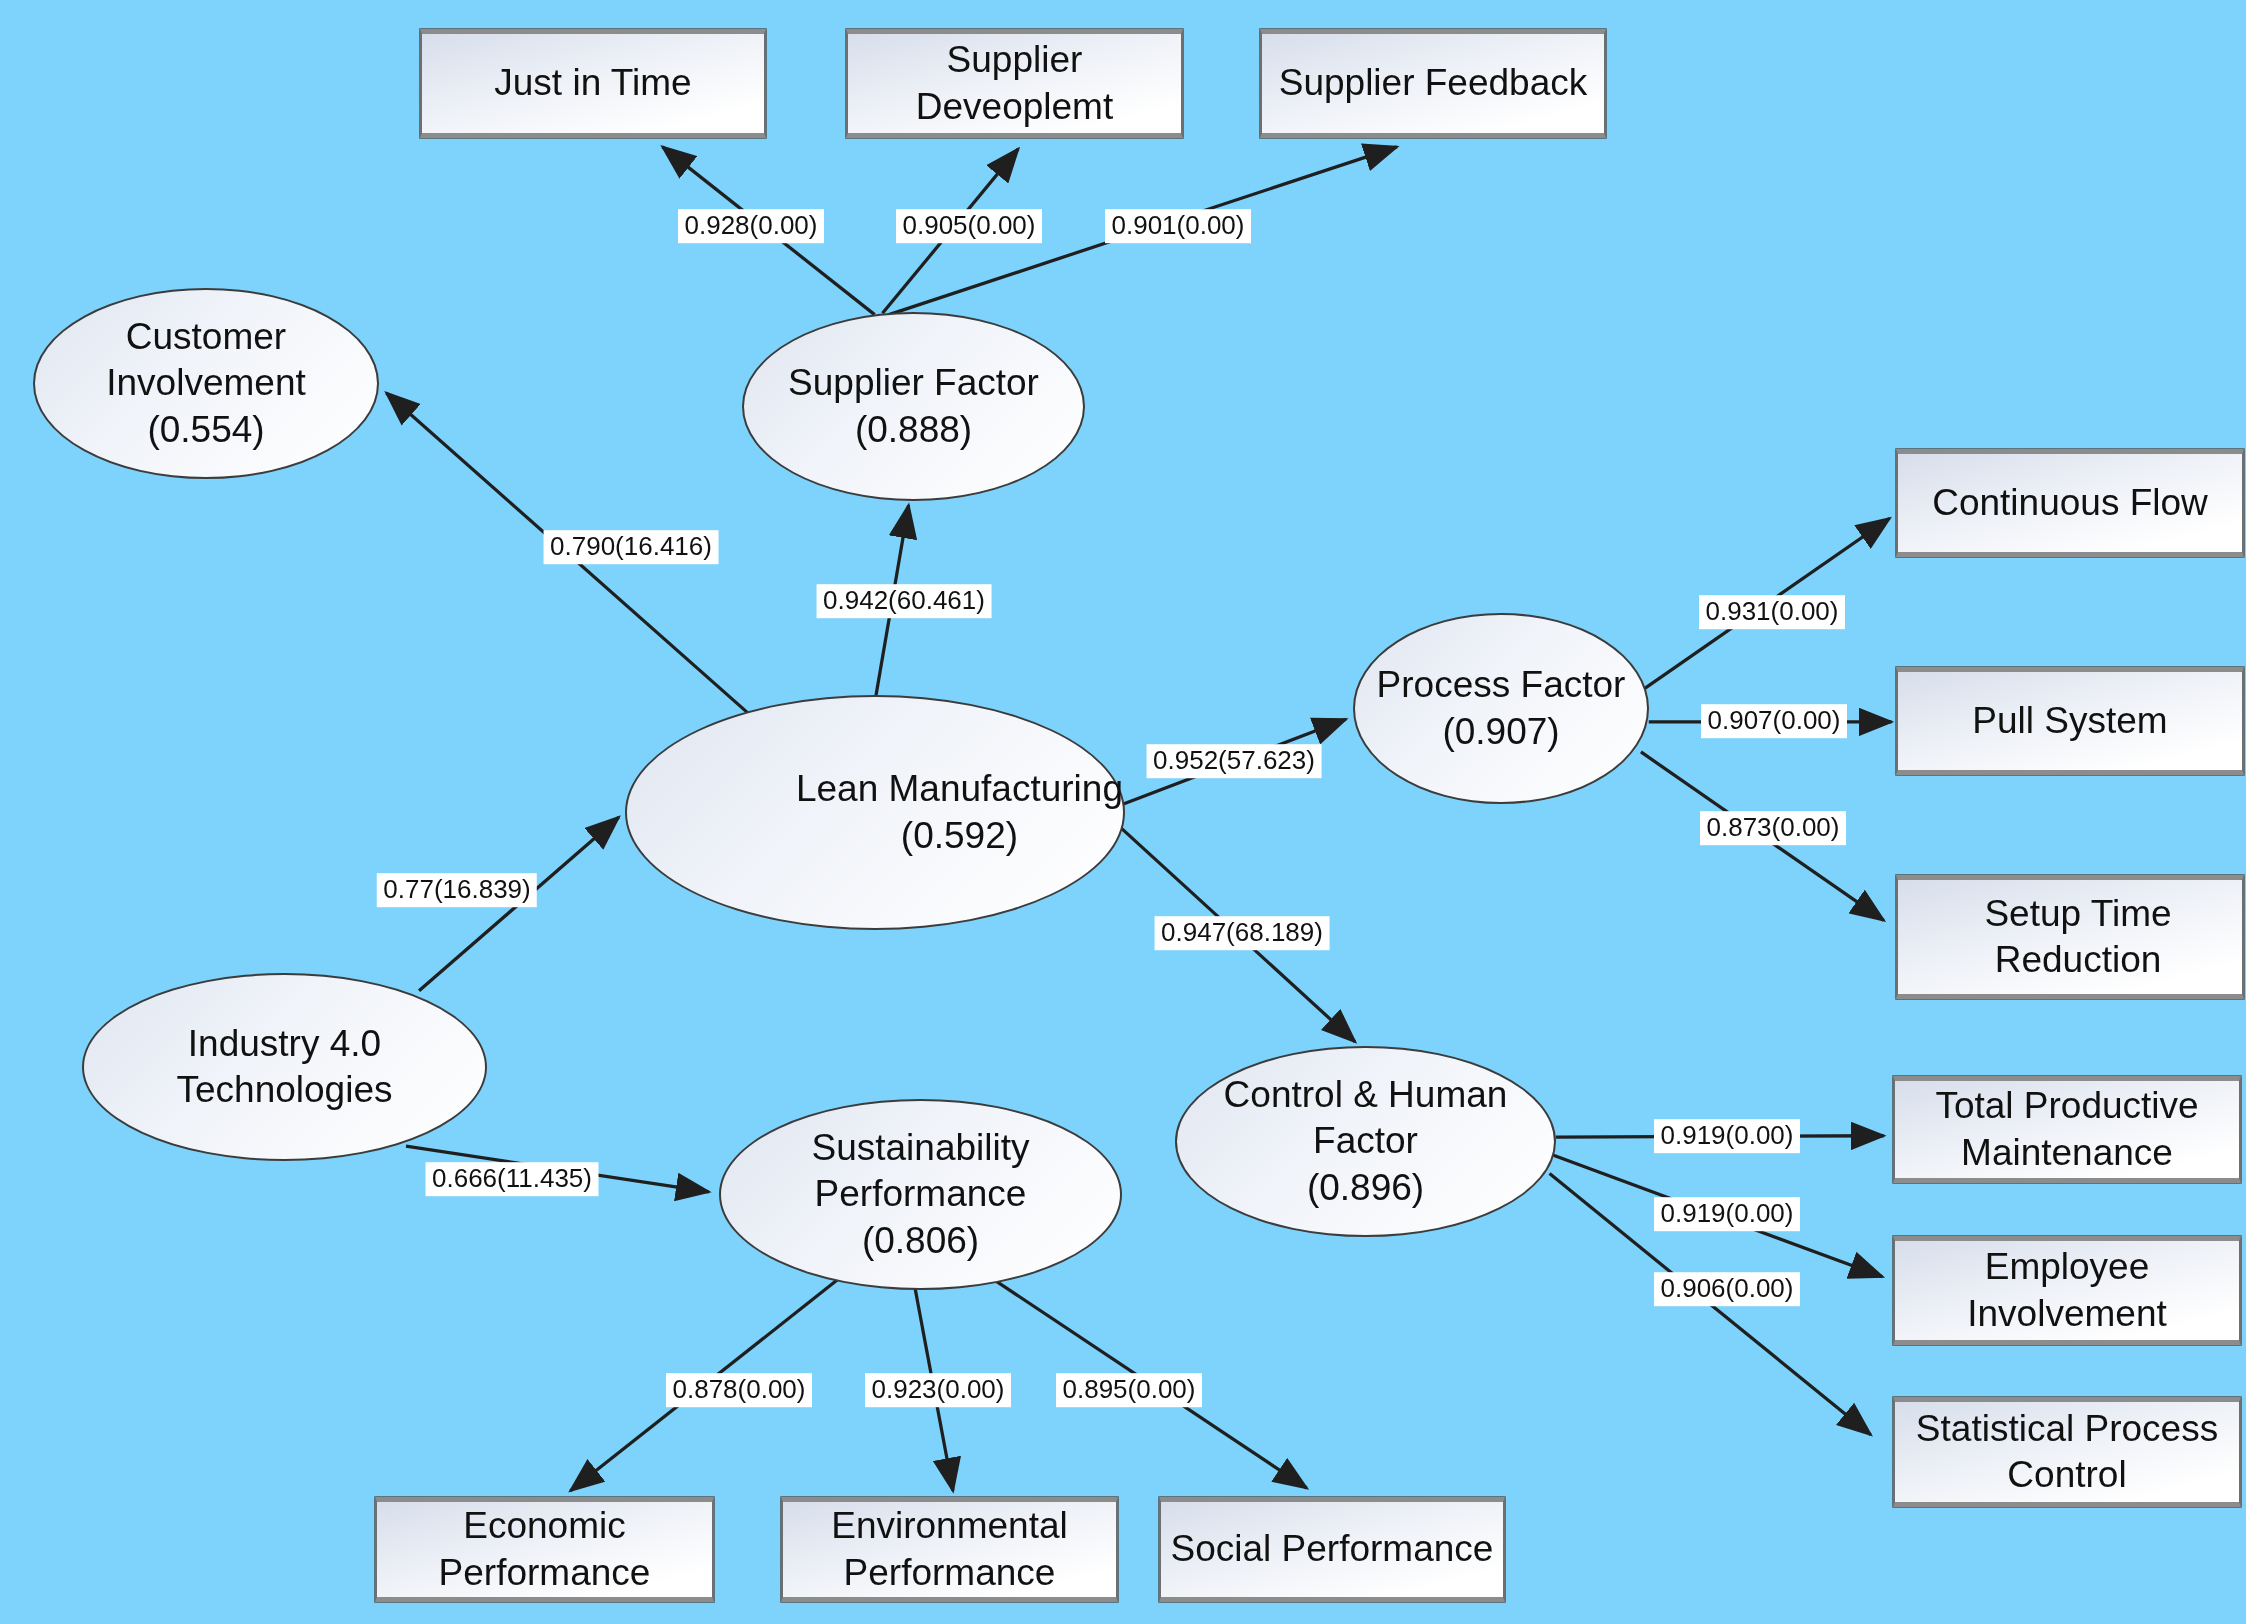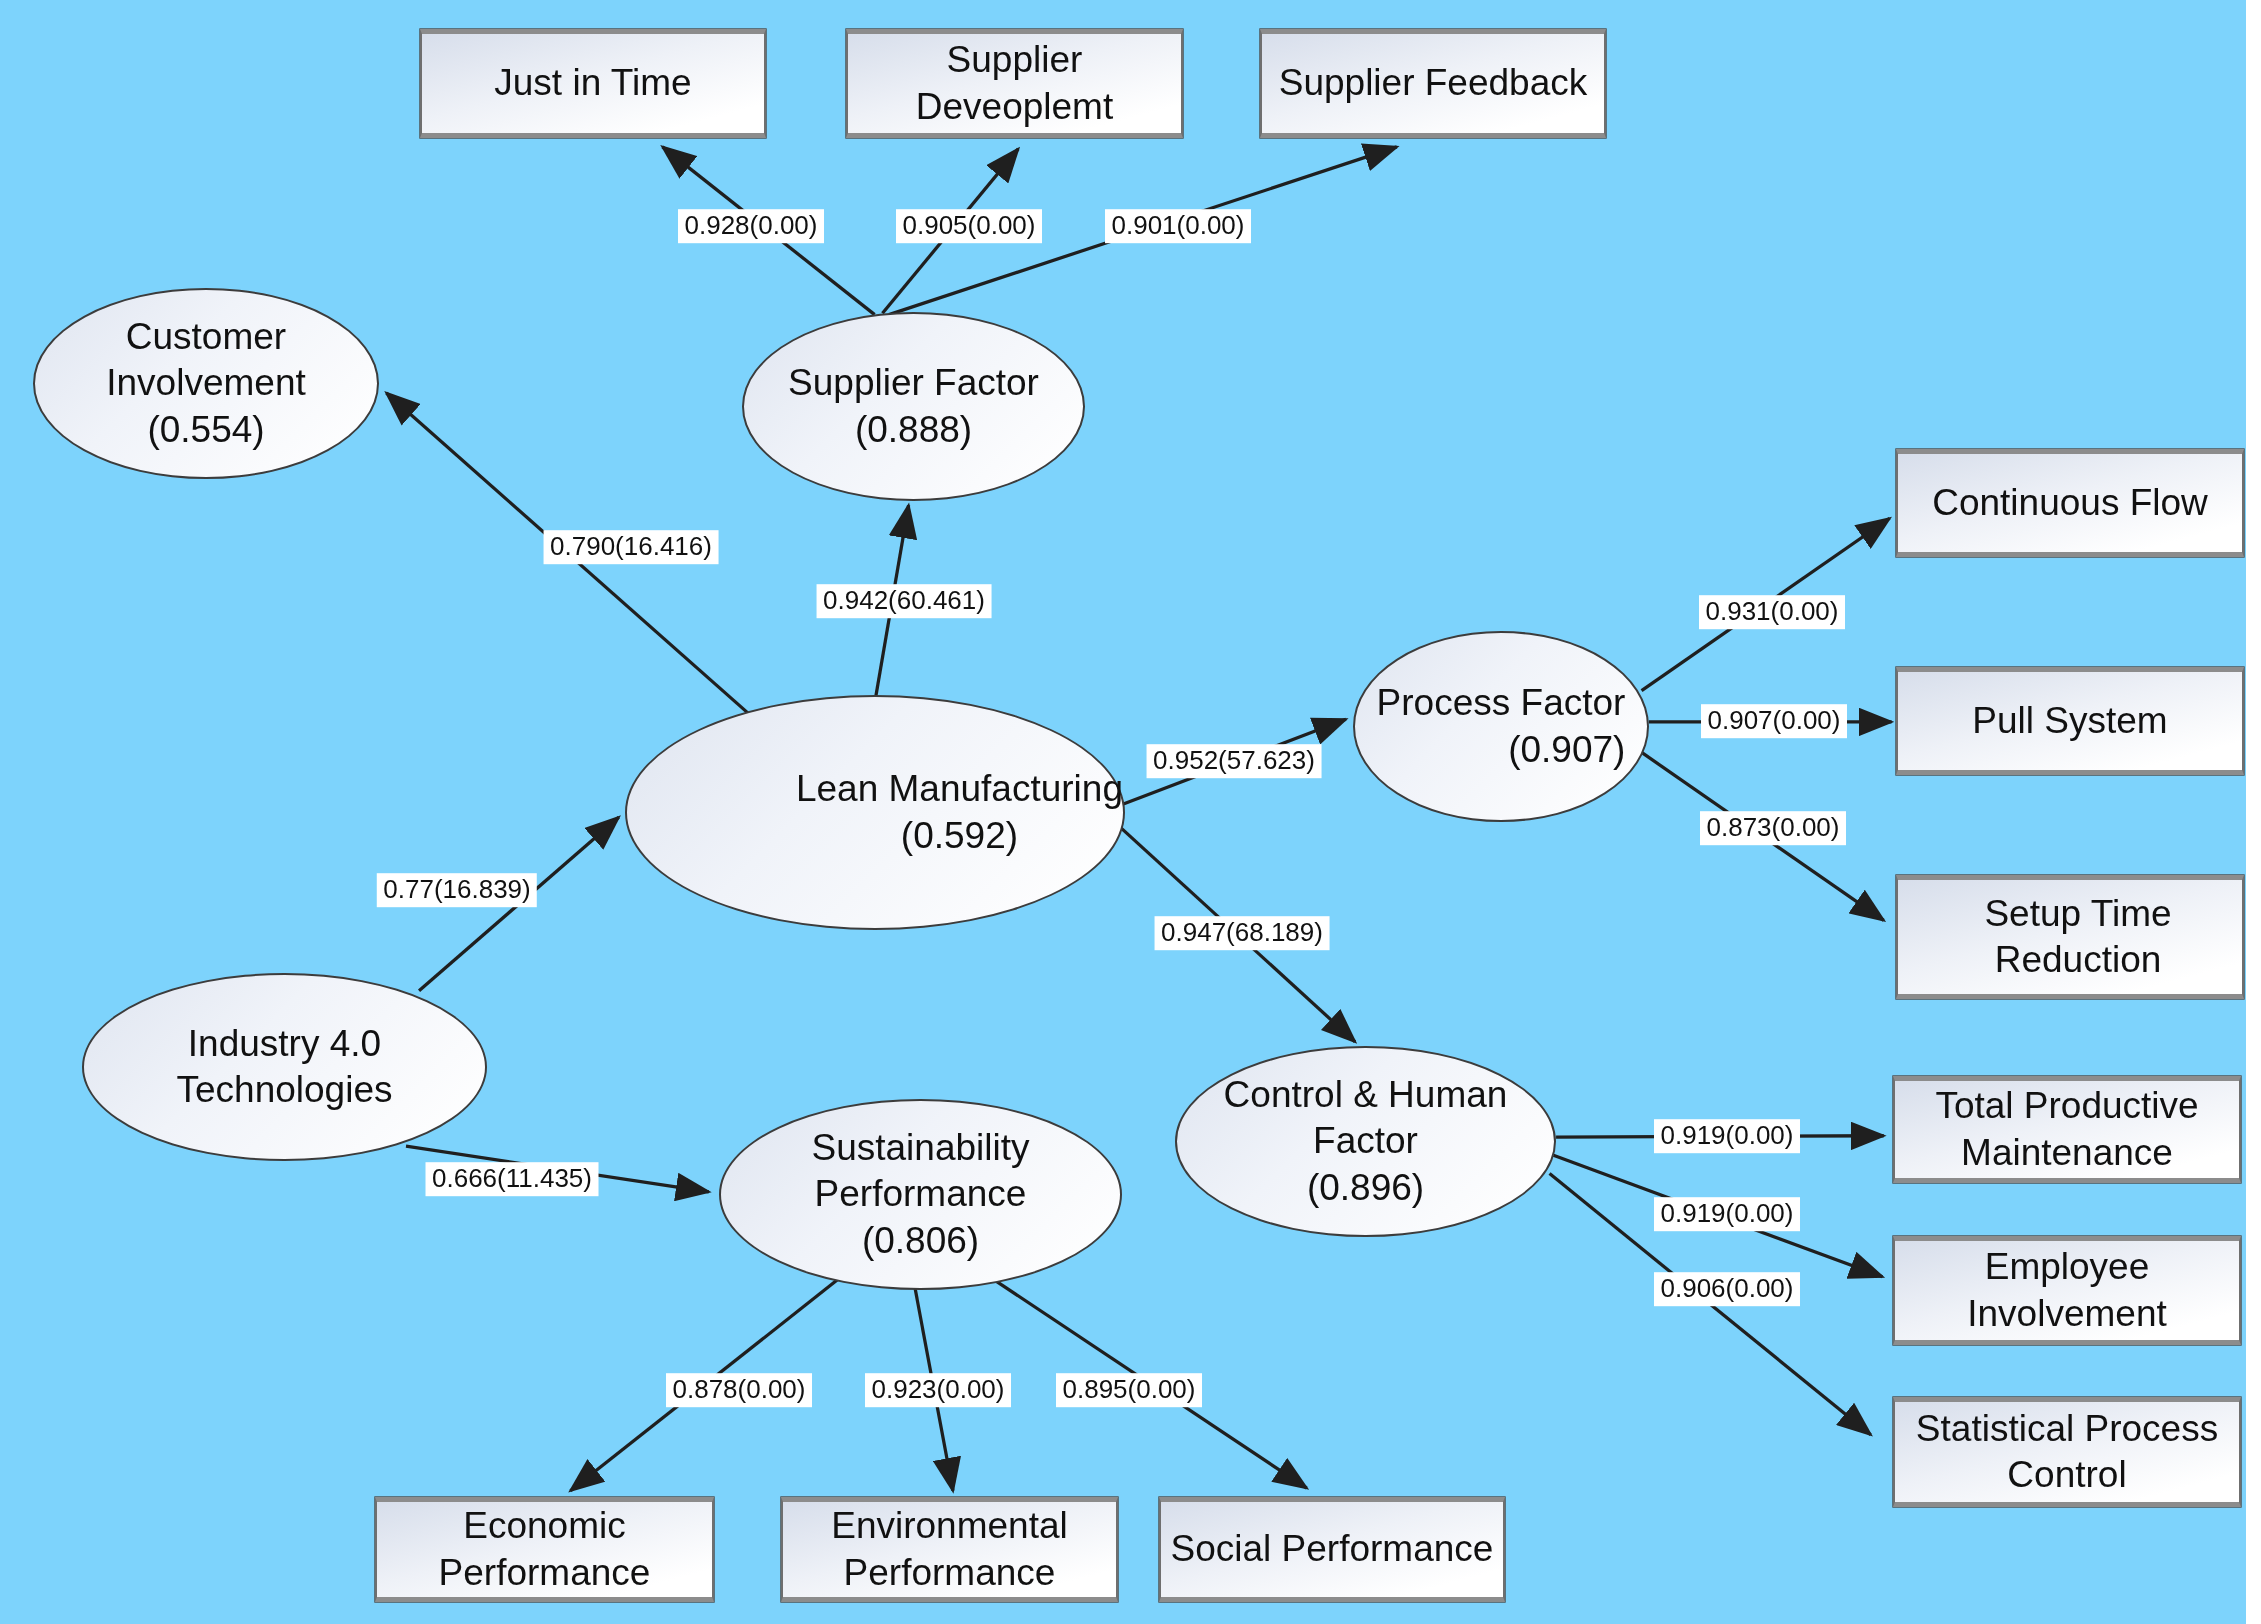--- a/index.html
+++ b/index.html
@@ -153,21 +153,21 @@
 (0.888)</span>
     </div>
   <div class="node ellipse" style="left:625px;  top:695px; width:500px; height:235px;justify-content:flex-end;">
     <span class="lbl">Lean Manufacturing
 (0.592)</span>
     </div>
   <div class="node ellipse" style="left:82px;  top:973px; width:405px; height:188px;">
     <span class="lbl">Industry 4.0
 Technologies</span>
     </div>
-  <div class="node ellipse" style="left:1353px; top:631px;  width:296px; height:191px;text-align:right;">
+  <div class="node ellipse" style="left:1353px; top:613px;  width:296px; height:191px;">
     <span class="lbl">Process Factor
 (0.907)</span>
     </div>
   <div class="node ellipse" style="left:1175px; top:1046px; width:381px; height:191px;">
     <span class="lbl">Control &amp; Human
 Factor
 (0.896)</span>
     </div>
   <div class="node ellipse" style="left:719px; top:1099px; width:403px; height:191px;">
     <span class="lbl">Sustainability

